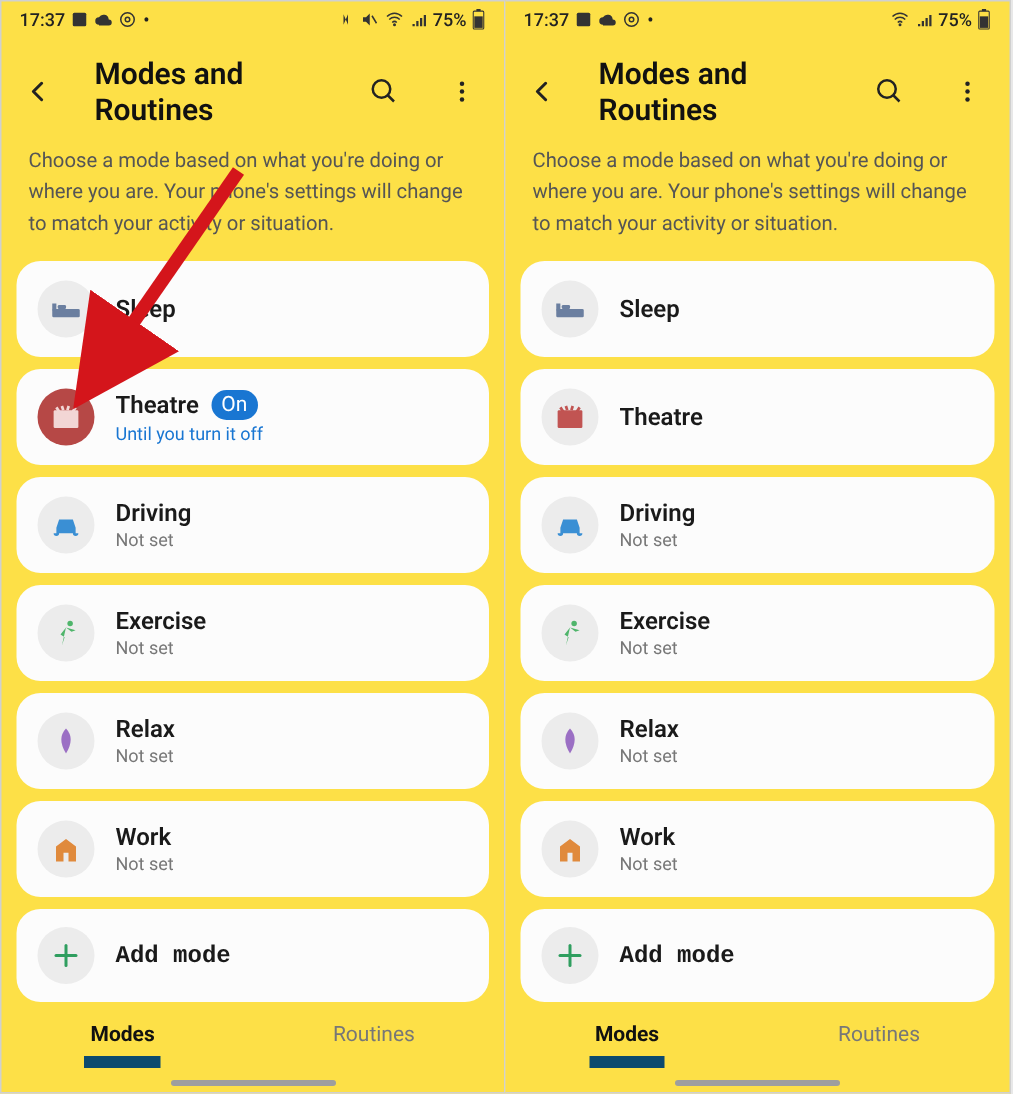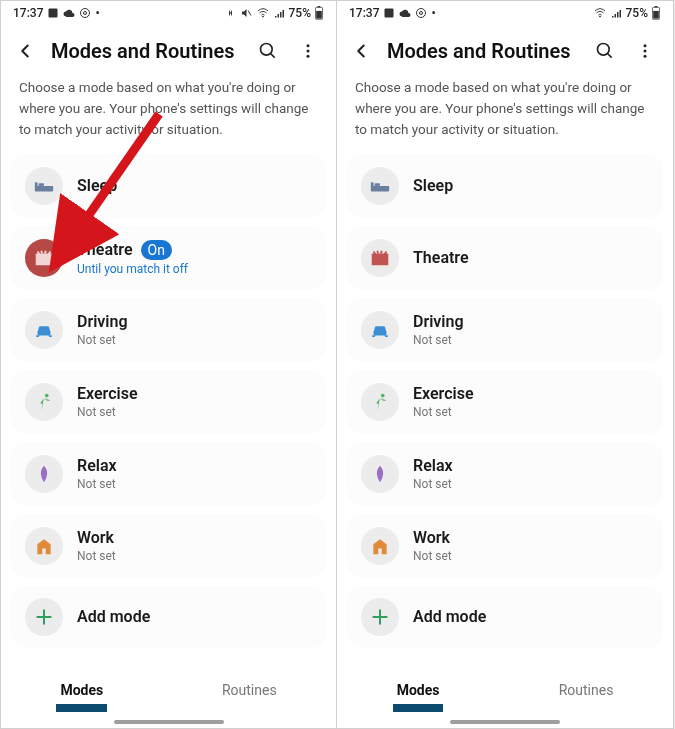--- a/index.html
+++ b/index.html
@@ -7,21 +7,21 @@
     font-family: -apple-system, BlinkMacSystemFont, "Segoe UI", Roboto, sans-serif;
     background: #e8e8e8;
     display: flex;
     width: 675px;
     height: 729px;
     overflow: hidden;
   }
   .phone {
     width: 337px;
     height: 729px;
-    background: #ffffff;
+    background: #fde047;
     border: 1px solid #d0d0d0;
     position: relative;
     display: flex;
     flex-direction: column;
     overflow: hidden;
   }
   .phone + .phone { border-left: none; }
 
   
   .status-bar {
@@ -36,21 +36,21 @@
   }
   .status-left { display: flex; align-items: center; gap: 4px; }
   .status-right { display: flex; align-items: center; gap: 3px; justify-content: space-between; }
   .status-ico { display:inline-flex; }
 
   
   .header {
     display: flex;
     align-items: center;
     padding: 12px 14px 12px 10px;
-    gap: 12px;
+    gap: 24px;
   }
   .header-title {
     font-size: 20px;
     font-weight: 600;
     color: #111;
     flex: 1;
   }
   .icon-btn {
     width: 28px; height: 28px;
     display: flex; align-items: center; justify-content: center;
@@ -76,21 +76,21 @@
   }
   .mode-item {
     background: #fcfcfc;
     border-radius: 16px;
     padding: 12px 14px;
     display: flex;
     align-items: center;
     gap: 14px;
     min-height: 64px;
   }
-  .mode-item.compact { min-height: 56px; }
+  .mode-item.compact { min-height: 56px; font-family: Liberation Mono, monospace; }
   .mode-icon {
     width: 38px; height: 38px;
     border-radius: 50%;
     background: #ececec;
     display: flex; align-items: center; justify-content: center;
     flex-shrink: 0;
   }
   .mode-icon.theatre-on { background: #b64846; }
   .mode-icon svg { display:block; }
   .mode-text { display: flex; flex-direction: column; gap: 2px; }
@@ -261,21 +261,21 @@
         <svg width="22" height="22" viewBox="0 0 24 24" fill="#f2d6d5">
             <rect x="3" y="7" width="18" height="13" rx="1"></rect>
             <path d="M5 5l2 3M9 4l1 3M14 4l-1 3M19 5l-2 3" stroke="#f2d6d5" stroke-width="2"></path>
           </svg>
       </div>
       <div class="mode-text">
         <div class="mode-label">
           <span>Theatre</span>
           <span class="badge">On</span>
         </div>
-        <div class="mode-sub blue">Until you match it off</div>
+        <div class="mode-sub blue">Until you turn it off</div>
       </div>
     </div>
 
     <div class="mode-item">
       <div class="mode-icon">
         <svg width="22" height="22" viewBox="0 0 24 24" fill="#3a8fd4">
             <path d="M5 14l2-6h10l2 6v4H5zM7 18a2 2 0 11-4 0M21 18a2 2 0 11-4 0"></path>
           </svg>
       </div>
       <div class="mode-text">

